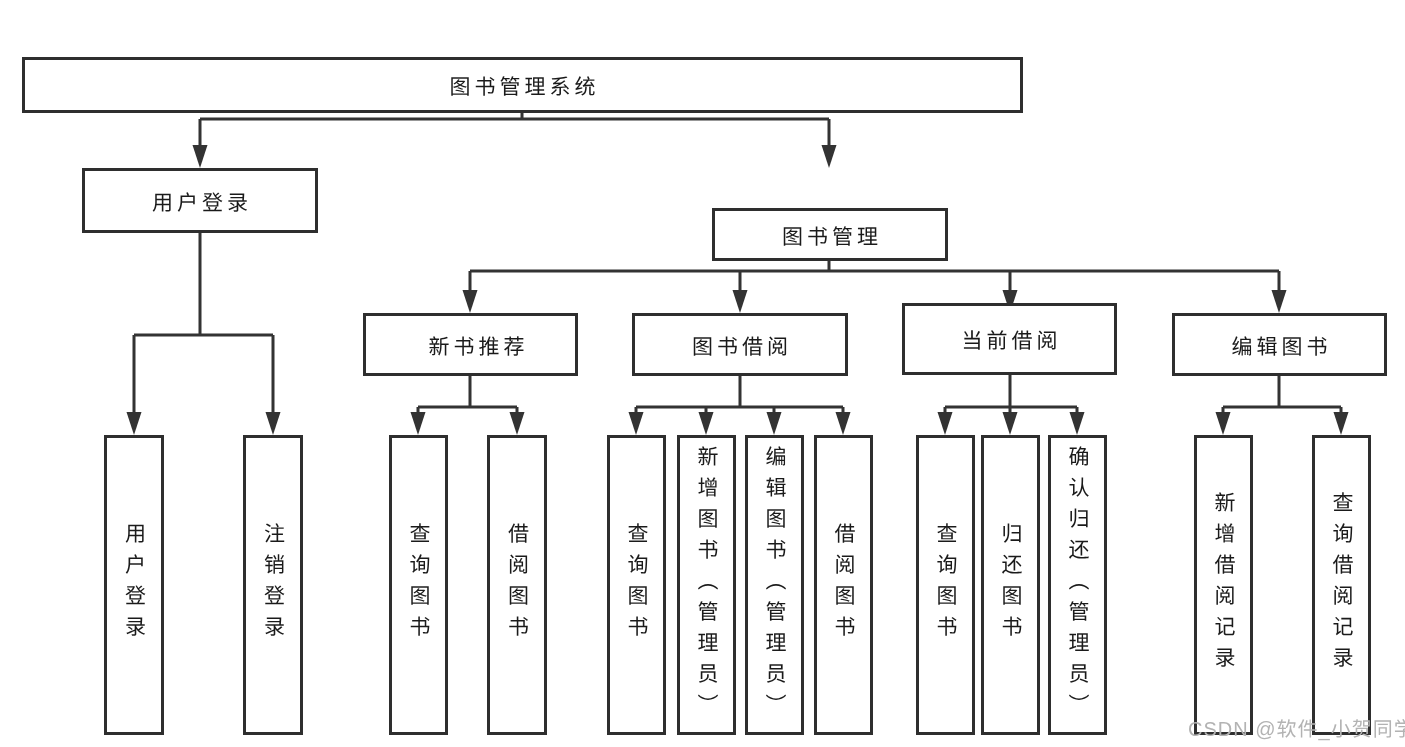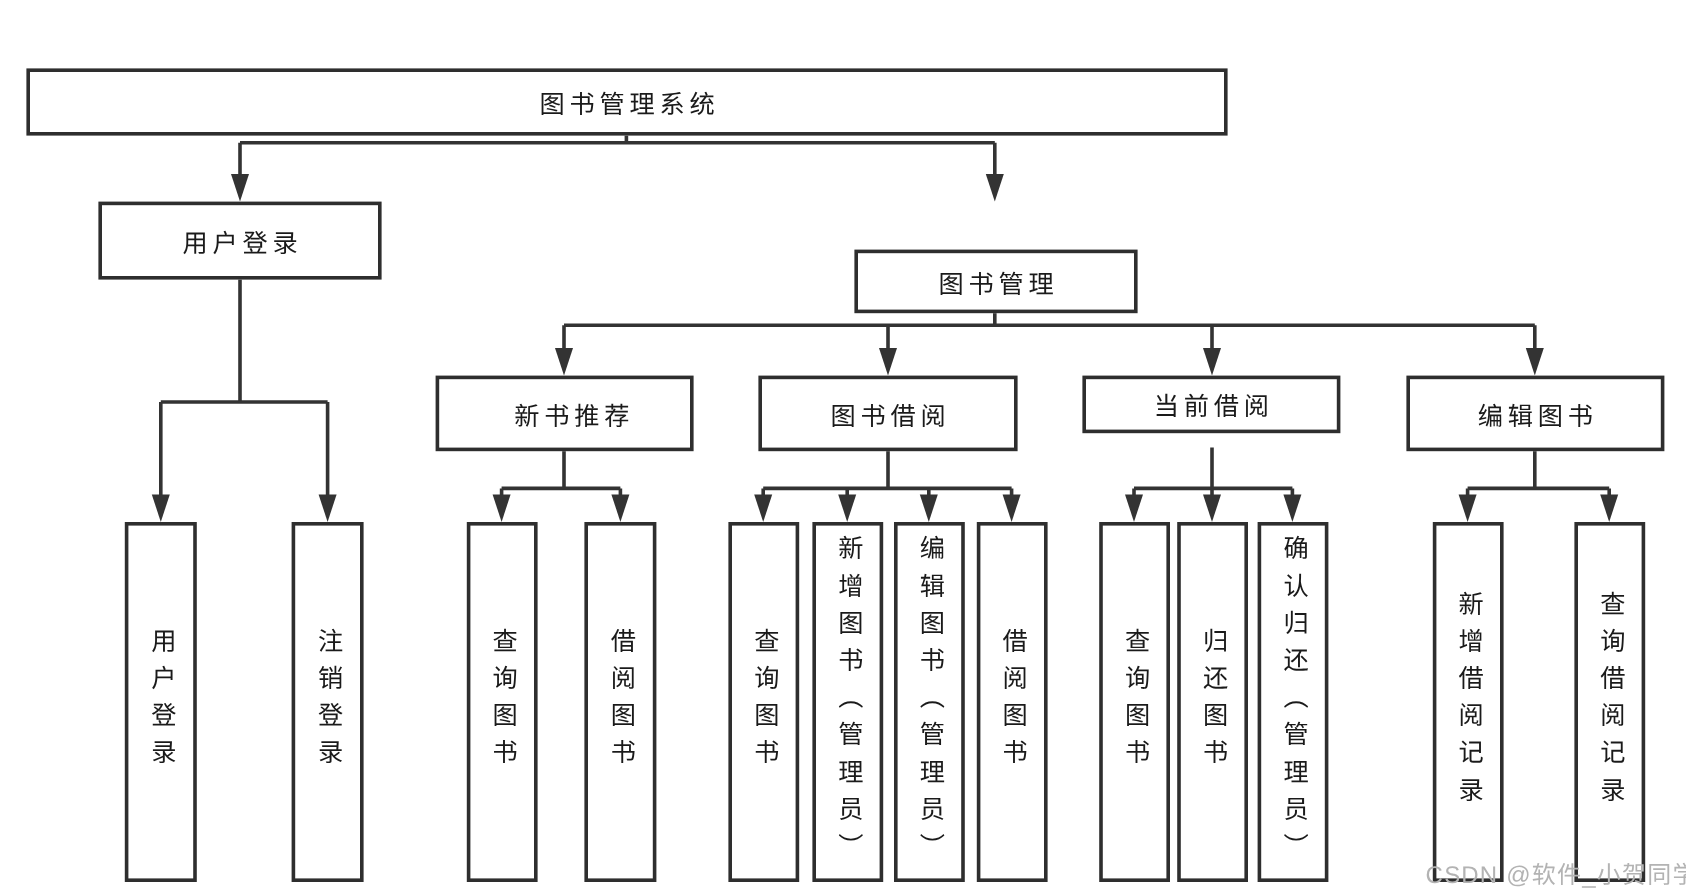--- a/index.html
+++ b/index.html
@@ -114,21 +114,21 @@
   <div class="node h" style="left:712px; top:168px; width:236px; height:53px;margin-top:40px;">
     <span class="lbl">图书管理</span>
   </div>
 
   <div class="node h" style="left:363px; top:313px; width:215px; height:63px;padding-left:12px;">
     <span class="lbl">新书推荐</span>
   </div>
   <div class="node h" style="left:632px; top:313px; width:216px; height:63px;">
     <span class="lbl">图书借阅</span>
   </div>
-  <div class="node h" style="left:902px; top:313px; width:215px; height:48px;">
+  <div class="node h" style="left:902px; top:303px; width:215px; height:72px;">
     <span class="lbl">当前借阅</span>
   </div>
   <div class="node h" style="left:1172px; top:313px; width:215px; height:63px;">
     <span class="lbl">编辑图书</span>
   </div>
 
   <div class="node v" style="left:104px; top:435px; width:60px; height:300px;">
     <span class="lbl">用户登录</span>
   </div>
   <div class="node v" style="left:243px; top:435px; width:60px; height:300px;">

